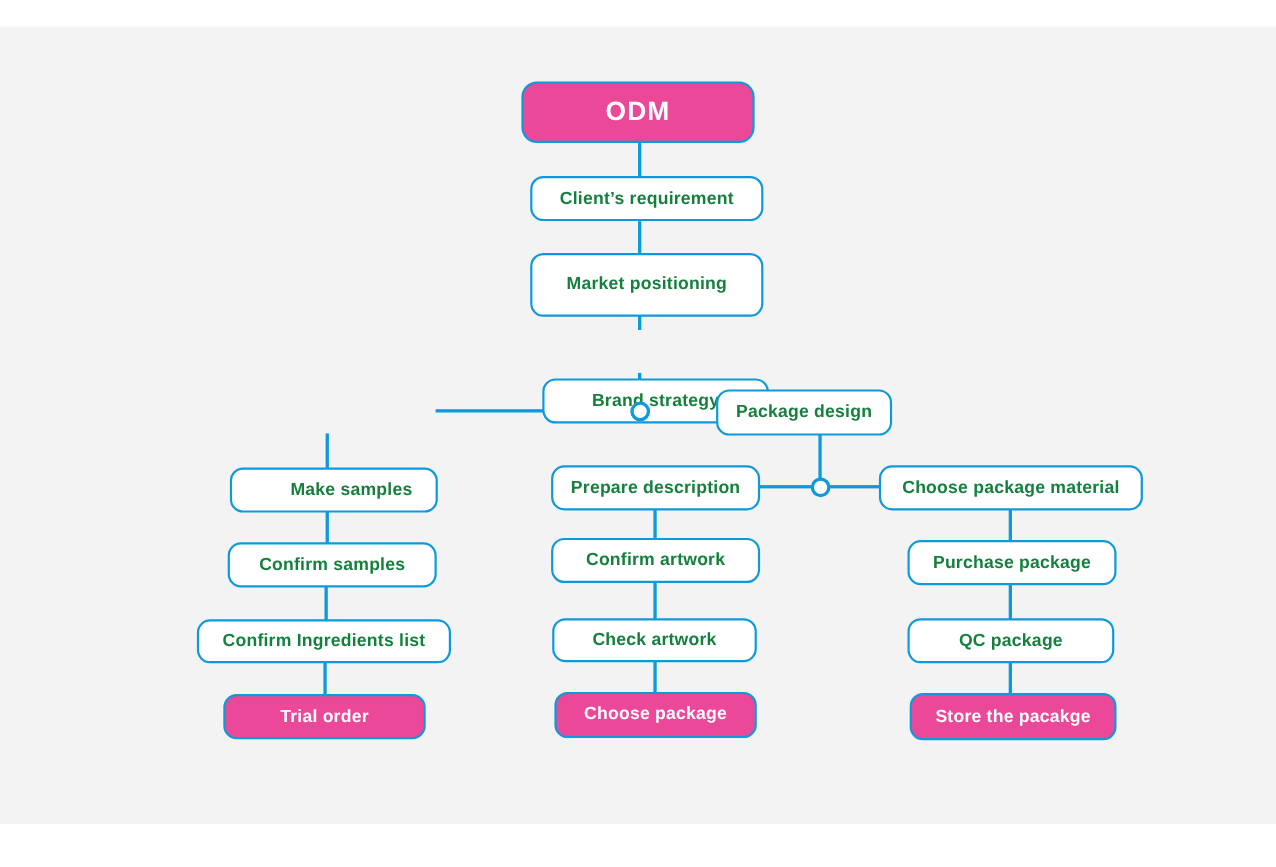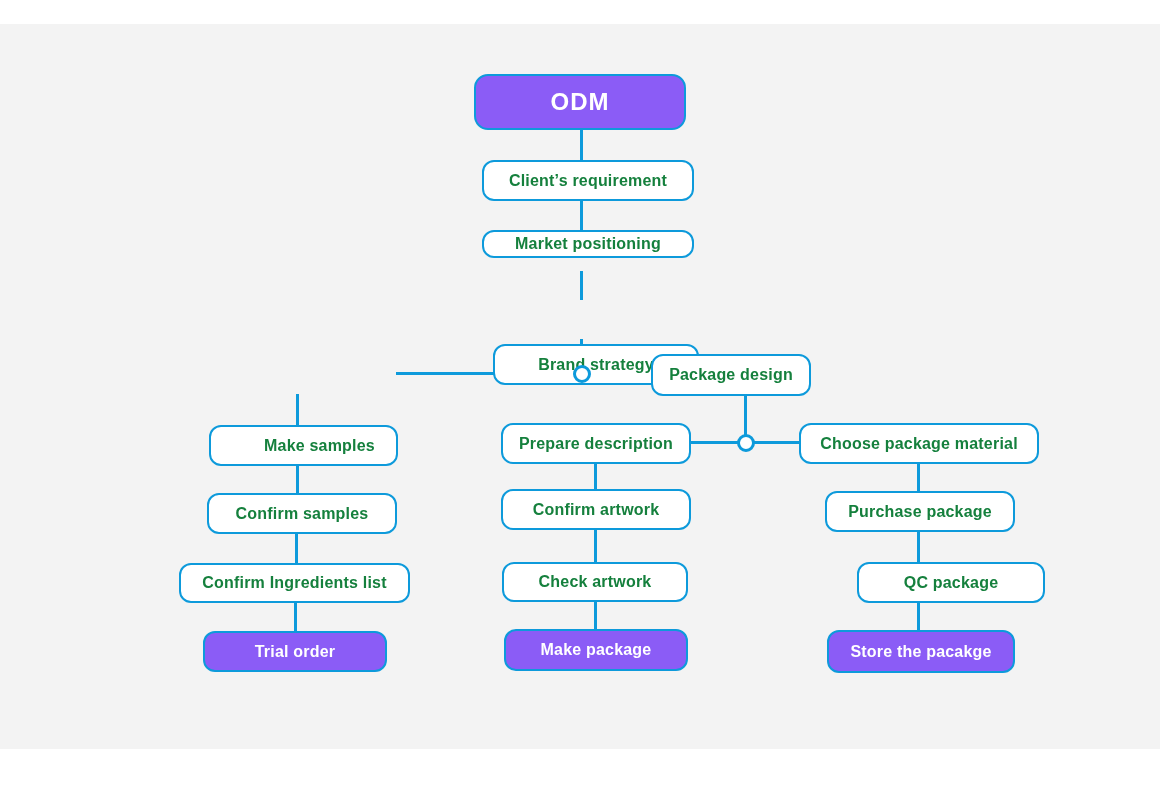--- a/index.html
+++ b/index.html
@@ -27,21 +27,21 @@
     border: 2.6px solid #0d9adb;
     border-radius: 12px;
     color: #15803d;
     font-weight: bold;
     font-size: 16px;
     letter-spacing: 0.2px;
     white-space: nowrap;
     z-index: 2;
   }
   .node.filled {
-    background: #8b5cf6;
+    background: #ec4899;
     border-color: #0d9adb;
     color: #ffffff;
   }
   .node.root {
     font-size: 24px;
     border-radius: 14px;
     letter-spacing: 1px;
   }
   .line {
     position: absolute;
@@ -83,32 +83,32 @@
   <div class="line" style="left:917px; top:463px; width:3px; height:29px;"></div>
   <div class="line" style="left:917px; top:531px; width:3px; height:32px;"></div>
   <div class="line" style="left:917px; top:602px; width:3px; height:29px;"></div>
 
   <div class="junction" style="left:573px; top:365px;"></div>
   <div class="junction" style="left:737px; top:434px;"></div>
 
   <div class="node root filled" style="left:474px; top:74px;  width:212px; height:56px;">ODM</div>
 
   <div class="node" style="left:482px; top:160px; width:212px; height:41px;">Client’s requirement</div>
-  <div class="node" style="left:482px; top:230px; width:212px; height:28px;">Market positioning</div>
+  <div class="node" style="left:482px; top:230px; width:212px; height:58px;">Market positioning</div>
   <div class="node" style="left:493px; top:299px; width:206px; height:41px;margin-top:45px;">Brand strategy</div>
 
   <div class="node" style="left:651px; top:354px; width:160px; height:42px;">Package design</div>
 
   <div class="node" style="left:209px; top:425px; width:189px; height:41px;padding-left:32px;">Make samples</div>
   <div class="node" style="left:207px; top:493px; width:190px; height:41px;">Confirm samples</div>
   <div class="node" style="left:179px; top:563px; width:231px; height:40px;">Confirm Ingredients list</div>
   <div class="node filled" style="left:203px; top:631px; width:184px; height:41px;">Trial order</div>
 
   <div class="node" style="left:501px; top:423px; width:190px; height:41px;">Prepare description</div>
   <div class="node" style="left:501px; top:489px; width:190px; height:41px;">Confirm artwork</div>
   <div class="node" style="left:502px; top:562px; width:186px; height:40px;">Check artwork</div>
-  <div class="node filled" style="left:504px; top:629px; width:184px; height:42px;">Make package</div>
+  <div class="node filled" style="left:504px; top:629px; width:184px; height:42px;">Choose package</div>
 
   <div class="node" style="left:799px; top:423px; width:240px; height:41px;">Choose package material</div>
   <div class="node" style="left:825px; top:491px; width:190px; height:41px;">Purchase package</div>
-  <div class="node" style="left:825px; top:562px; width:188px; height:41px;margin-left:32px;">QC package</div>
+  <div class="node" style="left:825px; top:562px; width:188px; height:41px;">QC package</div>
   <div class="node filled" style="left:827px; top:630px; width:188px; height:43px;">Store the pacakge</div>
 </div>
 
 </body></html>

